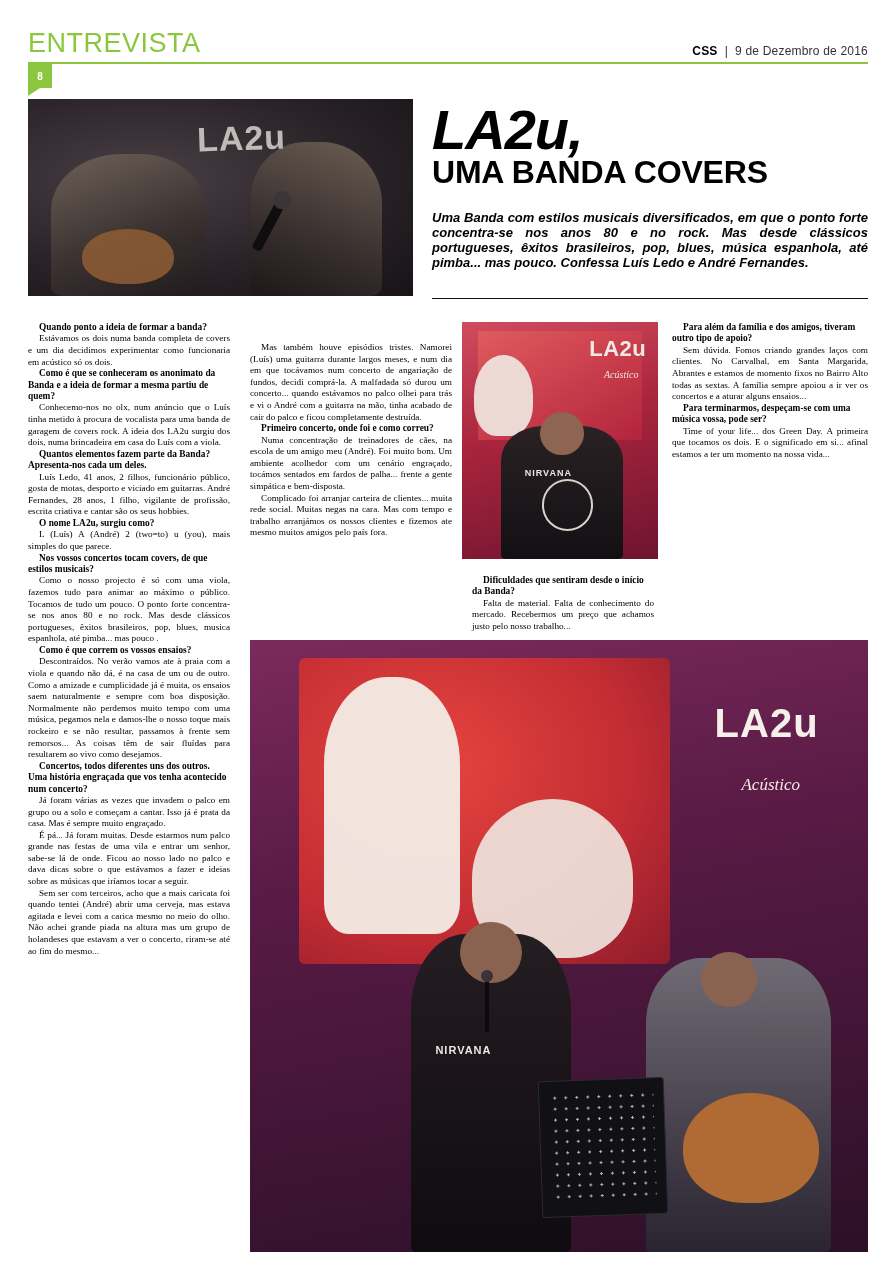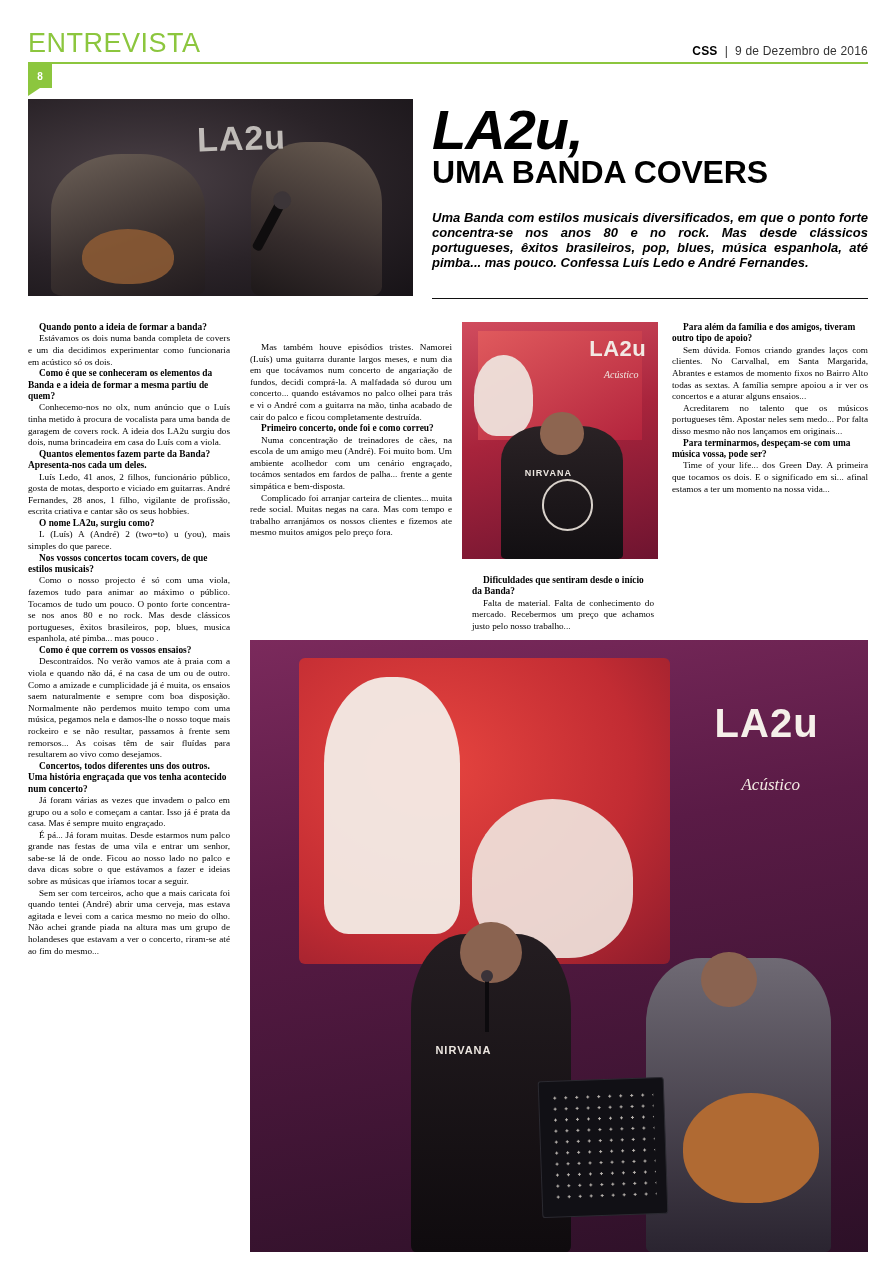--- a/index.html
+++ b/index.html
@@ -514,49 +514,48 @@
     <div class="p2-sub">Acústico</div>
     <div class="p2-person"></div>
     <div class="p2-head"></div>
     <div class="p2-word">NIRVANA</div>
     <div class="p2-shirt-circle"></div>
   </div>
 
   <div class="col" id="col1">
       <p class="qa first">Quando ponto a ideia de formar a banda?</p>
       <p>Estávamos os dois numa banda completa de covers e um dia decidimos experimentar como funcionaria em acústico só os dois.</p>
-      <p class="qa">Como é que se conheceram os elementos da Banda e a ideia de formar a mesma partiu de quem?</p>
+      <p class="qa">Como é que se conheceram os anonimato da Banda e a ideia de formar a mesma partiu de quem?</p>
       <p>Conhecemo-nos no olx, num anúncio que o Luís tinha metido à procura de vocalista para uma banda de garagem de covers rock. A ideia dos LA2u surgiu dos dois, numa brincadeira em casa do Luís com a viola.</p>
       <p class="qa">Quantos elementos fazem parte da Banda? Apresenta-nos cada um deles.</p>
       <p>Luís Ledo, 41 anos, 2 filhos, funcionário público, gosta de motas, desporto e viciado em guitarras. André Fernandes, 28 anos, 1 filho, vigilante de profissão, escrita criativa e cantar são os seus hobbies.</p>
       <p class="qa">O nome LA2u, surgiu como?</p>
       <p>L (Luís) A (André) 2 (two=to) u (you), mais simples do que parece.</p>
       <p class="qa">Nos vossos concertos tocam covers, de que estilos musicais?</p>
       <p>Como o nosso projecto é só com uma viola, fazemos tudo para animar ao máximo o público. Tocamos de tudo um pouco. O ponto forte concentra-se nos anos 80 e no rock. Mas desde clássicos portugueses, êxitos brasileiros, pop, blues, musica espanhola, até pimba... mas pouco .</p>
       <p class="qa">Como é que correm os vossos ensaios?</p>
       <p>Descontraídos. No verão vamos ate à praia com a viola e quando não dá, é na casa de um ou de outro. Como a amizade e cumplicidade  já é muita, os ensaios saem naturalmente e sempre com boa disposição. Normalmente não perdemos muito tempo com uma música, pegamos nela e damos-lhe o nosso toque mais rockeiro e se não resultar, passamos à frente sem remorsos... As coisas têm de sair fluídas para resultarem ao vivo como desejamos.</p>
       <p class="qa">Concertos, todos diferentes uns dos outros. Uma história engraçada que vos tenha acontecido num concerto?</p>
       <p>Já foram várias as vezes que invadem o palco em grupo ou a solo e começam a cantar. Isso já é prata da casa. Mas é sempre muito engraçado.</p>
       <p>É pá... Já foram muitas. Desde estarmos num palco grande nas festas de uma vila e entrar um senhor, sabe-se lá de onde. Ficou ao nosso lado no palco e dava dicas sobre o que estávamos a fazer e ideias sobre as músicas que iríamos tocar a seguir.</p>
       <p>Sem ser com terceiros, acho que a mais caricata foi quando tentei (André) abrir uma cerveja, mas estava agitada e levei com a carica mesmo no meio do olho. Não achei grande piada na altura mas um grupo de holandeses que estavam a ver o concerto, riram-se até ao fim do mesmo...</p>
     </div>
   <div class="col" id="col2">
       <p>Mas também houve episódios tristes. Namorei (Luís) uma guitarra durante largos meses, e num dia em que tocávamos num concerto de angariação de fundos, decidi comprá-la. A malfadada só durou um concerto... quando estávamos no palco olhei para trás e vi o André com a guitarra na mão, tinha acabado de cair do palco e ficou completamente destruída.</p>
       <p class="qa">Primeiro concerto, onde foi e como correu?</p>
       <p>Numa concentração de treinadores de cães, na escola de um amigo meu (André). Foi muito bom. Um ambiente acolhedor com um cenário engraçado, tocámos sentados em fardos de palha... frente a gente simpática e bem-disposta.</p>
-      <p>Complicado foi arranjar carteira de clientes... muita rede social. Muitas negas na cara. Mas com tempo e trabalho arranjámos os nossos clientes e fizemos ate mesmo muitos amigos pelo preço fora.</p>
+      <p>Complicado foi arranjar carteira de clientes... muita rede social. Muitas negas na cara. Mas com tempo e trabalho arranjámos os nossos clientes e fizemos ate mesmo muitos amigos pelo país fora.</p>
     </div>
   <div class="col" id="col3">
       <p class="qa first">Dificuldades que sentiram desde o início da Banda?</p>
       <p>Falta de material. Falta de conhecimento do mercado. Recebermos um preço que achamos justo pelo nosso trabalho...</p>
     </div>
   <div class="col" id="col4">
       <p class="qa first">Para além da família e dos amigos, tiveram outro tipo de apoio?</p>
       <p>Sem dúvida. Fomos criando grandes laços com clientes. No Carvalhal, em Santa Margarida, Abrantes e estamos de momento fixos no Bairro Alto todas as sextas. A família sempre apoiou a ir ver os concertos e a aturar alguns ensaios...</p>
-      <p>Acreditarem no talento que os músicos portugueses têm.  Apostar neles sem medo... Por falta disso mesmo não nos lançamos em originais...</p>
       <p class="qa">Para terminarmos, despeçam-se com uma música vossa, pode ser?</p>
       <p>Time of your life... dos Green Day. A primeira que tocamos os dois. E o significado em si... afinal estamos a ter um momento na nossa vida...</p>
     </div>
 
   <div class="photo" id="photo-bottom">
     <div class="p3-bg"></div>
     <div class="p3-red"></div>
     <div class="p3-mic-stand"></div>
     <div class="p3-ghost"></div>
     <div class="p3-logo">LA2u</div>

